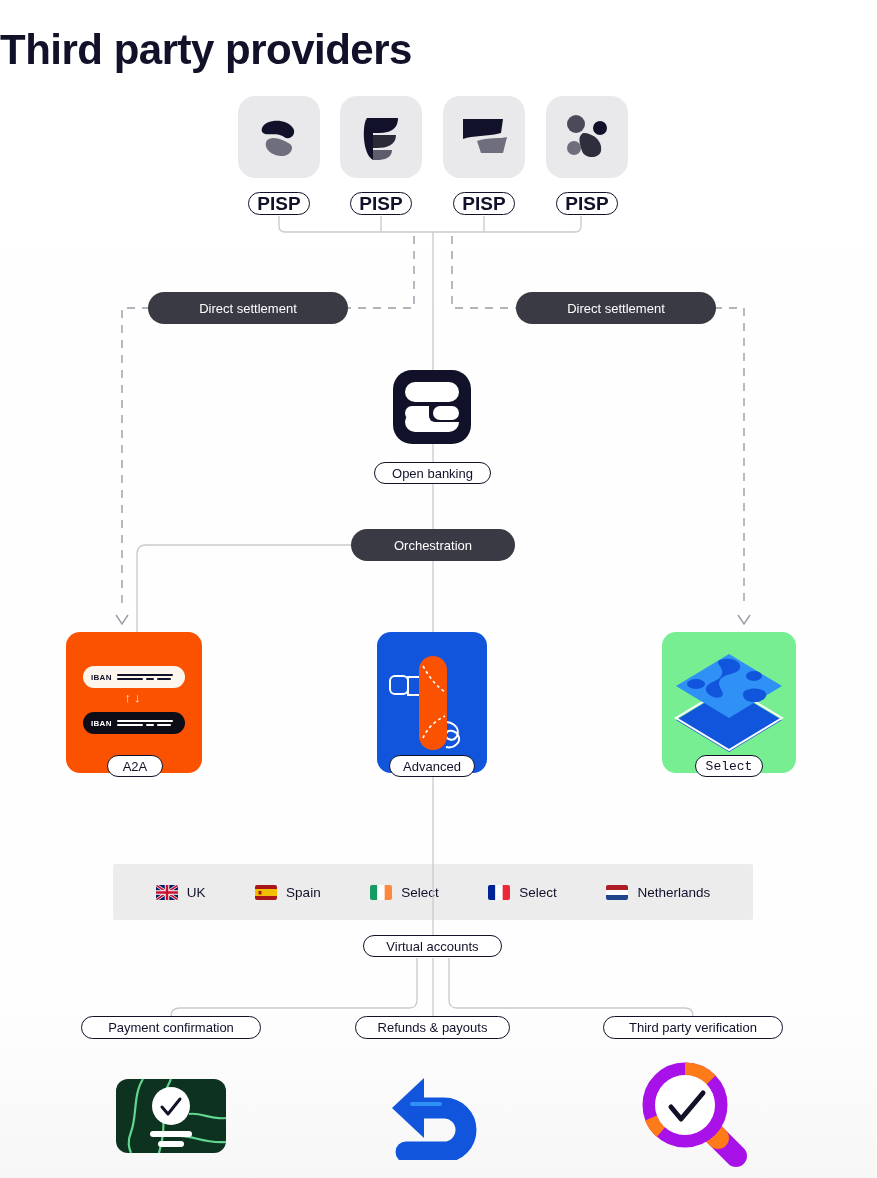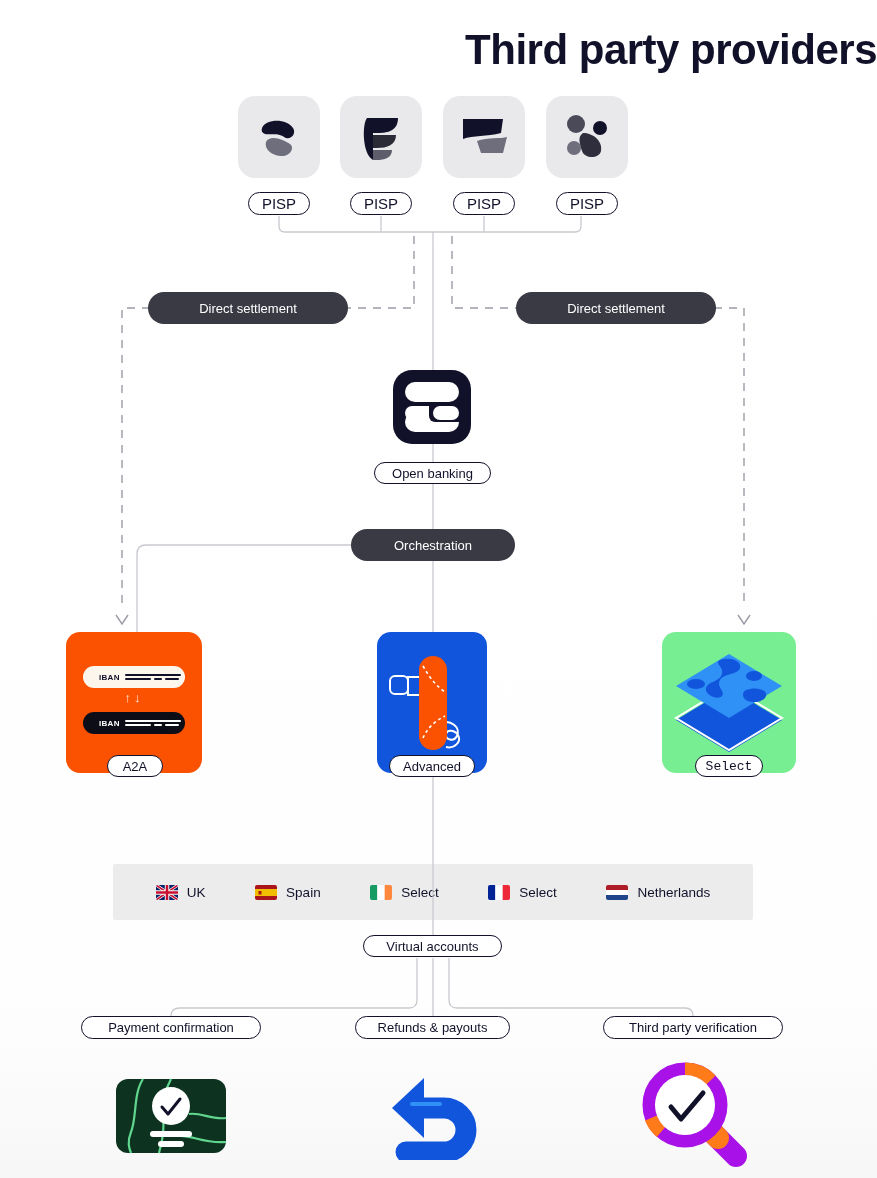--- a/index.html
+++ b/index.html
@@ -11,38 +11,38 @@
   }
   #stage {
     position: relative;
     width: 877px; height: 1178px;
     background: linear-gradient(180deg,#ffffff 0%,#fefefe 85%,#f7f7f8 100%);
   }
 
   
   .title {
     position: absolute; left: 0; top: 26px; width: 877px;
-    text-align: right;
+    text-align: left;
     font-size: 42px; font-weight: 700; letter-spacing: -0.5px;
     color: #11112a;
   }
 
   
   .pill {
     position: absolute;
     display: flex; align-items: center; justify-content: center;
     background: #ffffff;
     border: 1.4px solid #11112a;
     border-radius: 999px;
     color: #11112a;
     font-size: 13px;
     white-space: nowrap;
     z-index: 6;
   }
-  .pill.small { height: 23px; font-size: 15px; font-weight: 400; }
+  .pill.small { height: 23px; font-size: 19px; font-weight: 700; }
 
   
   .dark-pill {
     position: absolute;
     display: flex; align-items: center; justify-content: center;
     background: #3a3a44;
     border-radius: 999px;
     color: #ffffff;
     font-size: 13px; font-weight: 500;
     white-space: nowrap;
@@ -67,21 +67,21 @@
   }
   .card-a2a   { width: 136px; height: 141px; background: #fa5200; left: 66px;  top: 632px; }
   .card-adv   { width: 110px; height: 141px; background: #1155dd; left: 377px; top: 632px; }
   .card-sel   { width: 134px; height: 141px; background: #77ee92; left: 662px; top: 632px; }
 
   
   .iban {
     position: absolute; left: 17px; width: 102px; height: 22px;
     border-radius: 999px;
     display: flex; align-items: center;
-    padding: 0 16px; gap: 5px;
+    padding: 0 8px; gap: 5px;
   }
   .iban.light { background: #fdf6ec; top: 34px; }
   .iban.dark  { background: #0d0d18;  top: 80px; }
   .iban-label { font-size: 8px; font-weight: 700; letter-spacing: .3px; }
   .iban.light .iban-label { color: #11112a; }
   .iban.dark  .iban-label { color: #ffffff; }
   .iban-lines { display: flex; flex-direction: column; gap: 2.5px; flex: 1; }
   .iban-lines i { display: block; height: 1.6px; border-radius: 1px; }
   .iban.light .iban-lines i { background: #11112a; }
   .iban.dark  .iban-lines i { background: #ffffff; }

